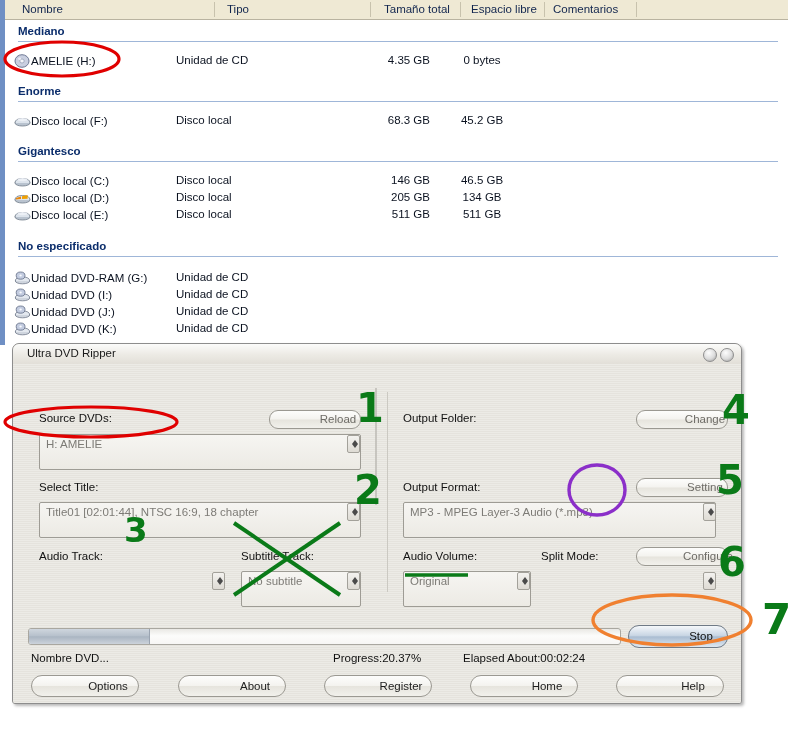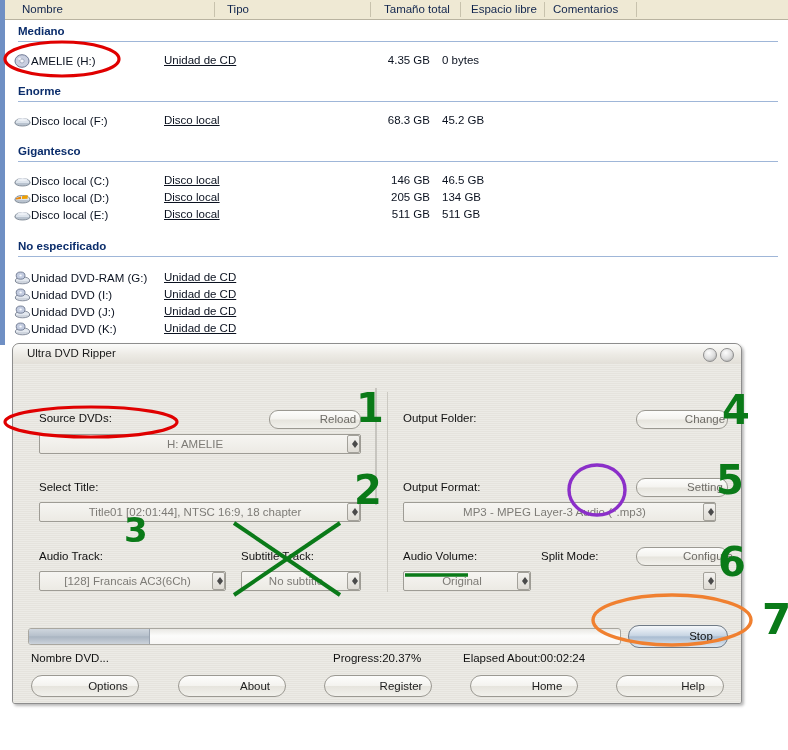--- a/index.html
+++ b/index.html
@@ -18,23 +18,23 @@
     background:#efe9d4;border-bottom:1px solid #b9b3a0;
     font-size:11.5px;color:#11254e;
   }
   #col-header .ch{position:absolute;top:3px;white-space:nowrap;}
   #col-header .sep{position:absolute;top:2px;width:1px;height:15px;background:#c8c2ad;}
 
   .grp{position:absolute;font-size:11.5px;font-weight:bold;color:#0b2d6b;}
   .grpline{position:absolute;height:1px;background:#9fb6d8;}
   .row{position:absolute;font-size:11.5px;color:#0b1220;white-space:nowrap;}
   .cell-name{position:absolute;left:5px;margin-left:9px;}
-  .cell-type{position:absolute;left:164px;text-decoration:underline;}
+  .cell-type{position:absolute;left:176px;}
   .cell-size{position:absolute;width:80px;text-align:right;}
-  .cell-free{position:absolute;width:80px;text-align:left;}
+  .cell-free{position:absolute;width:80px;text-align:center;}
 
   
   .ico{display:inline-block;width:17px;height:14px;vertical-align:-3px;position:relative;}
   .ico svg{position:absolute;left:0;top:0;}
 
   
   #app{
     position:absolute;left:12px;top:343px;width:728px;height:359px;
     background:#ece9e2;
     border:1px solid #8d8d8d;
@@ -56,25 +56,25 @@
   }
   #app-body{
     position:absolute;left:0;top:20px;width:728px;height:339px;
     background:
       repeating-linear-gradient(to bottom,#ecebe6 0px,#ecebe6 1px,#e5e3dd 1px,#e5e3dd 2px);
   }
   #vdiv{position:absolute;left:374px;top:28px;width:1px;height:200px;background:#cbc9c2;}
 
   .lbl{position:absolute;font-size:11.5px;color:#111;white-space:nowrap;}
   .fld{
-    position:absolute;height:20px;box-sizing:border-box;
+    position:absolute;height:36px;box-sizing:border-box;
     background:linear-gradient(to bottom,#f6f5f2,#eceae4);
     border:1px solid #9e9c95;border-radius:2px;
     font-size:11.5px;color:#7d7b76;
-    padding:3px 16px 0 6px;white-space:nowrap;overflow:hidden;text-align:center;
+    padding:3px 16px 0 6px;white-space:nowrap;overflow:hidden;
   }
   .fld.flat{background:#f2f1ee;border:1px solid #b9b7b0;color:#8d8b86;}
   .spin{
     position:absolute;top:1px;width:13px;height:18px;
     background:linear-gradient(to bottom,#f3f2ef,#dedbd4);
     border:1px solid #a3a19a;border-radius:2px;box-sizing:border-box;
   }
   .spin:before,.spin:after{
     content:"";position:absolute;left:3.5px;width:0;height:0;
     border-left:3px solid transparent;border-right:3px solid transparent;
@@ -271,21 +271,20 @@
     <div class="lbl" style="left:26px;top:48px">Source DVDs:</div>
     <div class="btn" style="left:256px;top:46px;width:92px">Reload</div>
     <div class="fld" style="left:26px;top:70px;width:322px">H: AMELIE</div>
     <div class="spin" style="left:334px;top:71px"></div>
 
     <div class="lbl" style="left:26px;top:117px">Select Title:</div>
     <div class="fld" style="left:26px;top:138px;width:322px">Title01 [02:01:44], NTSC 16:9, 18 chapter</div>
     <div class="spin" style="left:334px;top:139px"></div>
 
     <div class="lbl" style="left:26px;top:186px">Audio Track:</div>
-    <div class="fld" style="left:26px;top:207px;width:187px">[128] Francais AC3(6Ch)</div>
     <div class="spin" style="left:199px;top:208px"></div>
 
     <div class="lbl" style="left:228px;top:186px">Subtitle Track:</div>
     <div class="fld" style="left:228px;top:207px;width:120px">No subtitle</div>
     <div class="spin" style="left:334px;top:208px"></div>
 
     <div class="lbl" style="left:390px;top:48px">Output Folder:</div>
     <div class="btn" style="left:623px;top:46px;width:92px">Change</div>
 
     <div class="lbl" style="left:390px;top:117px">Output Format:</div>

